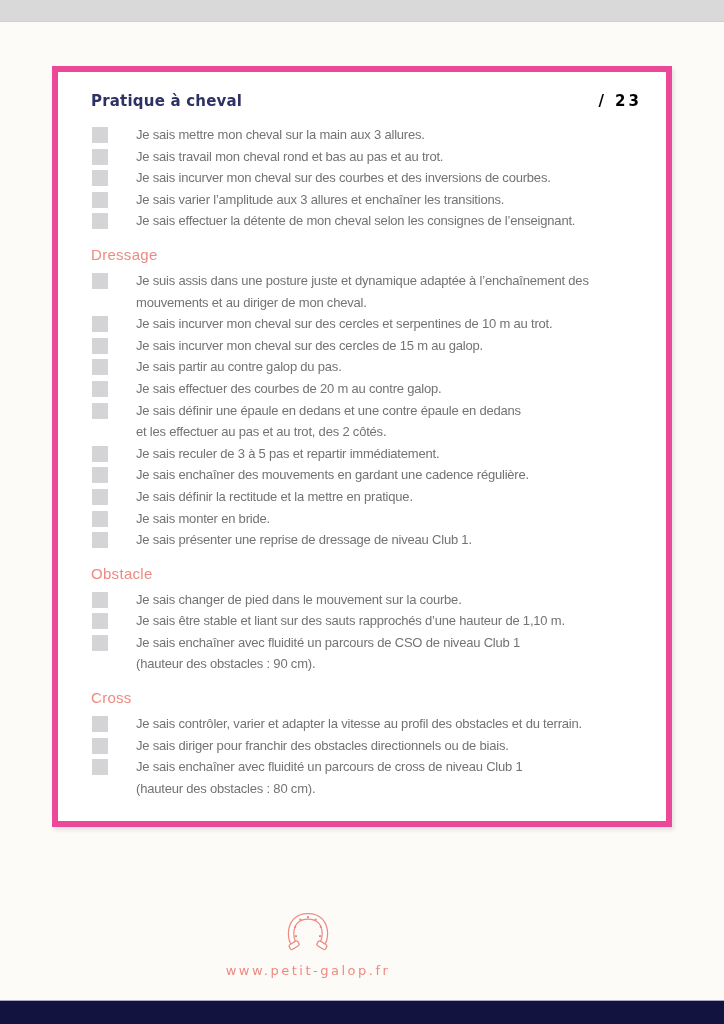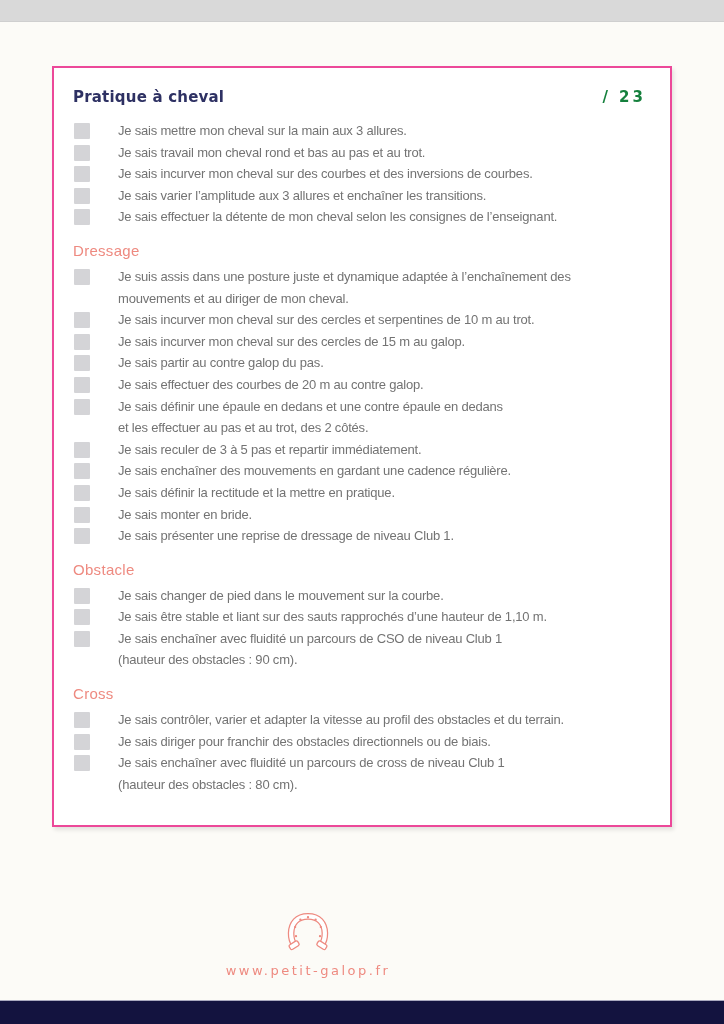--- a/index.html
+++ b/index.html
@@ -12,36 +12,36 @@
     position:absolute;top:0;left:0;width:724px;height:21px;
     background:#d9d9d9;border-bottom:1px solid #cfcfcf;
   }
   .bottom-strip{
     position:absolute;bottom:0;left:0;width:724px;height:23px;
     background:#13133f;border-top:1px solid #a9a9bf;
   }
   .card{
     position:absolute;left:52px;top:66px;width:620px;height:761px;
     box-sizing:border-box;background:#ffffff;
-    border:2px solid #ec4899;
+    border:6px solid #ec4899;
     box-shadow:2px 3px 4px rgba(0,0,0,0.10);
-    padding:18px 24px 0 19px;
+    padding:18px 24px 0 33px;
   }
   .card-header{
     display:flex;justify-content:space-between;align-items:baseline;
     margin-bottom:12px;
   }
   .card-title{
     font-family:"DejaVu Sans", sans-serif;
     font-size:15px;font-weight:600;color:#2e3163;line-height:22px;
     letter-spacing:0.2px;
   }
   .score{
     font-family:"DejaVu Sans", sans-serif;
-    font-size:15px;font-weight:600;color:#15803d;line-height:22px;
+    font-size:15px;font-weight:600;color:#000000;line-height:22px;
     letter-spacing:3px;white-space:pre;
   }
   .section-header{
     font-family:Liberation Sans, sans-serif;
     font-size:15px;font-weight:500;color:#ee8a80;
     line-height:22px;margin-top:12px;margin-bottom:4px;
     letter-spacing:0.3px;
   }
   .item{display:flex;align-items:flex-start;}
   .checkbox{

